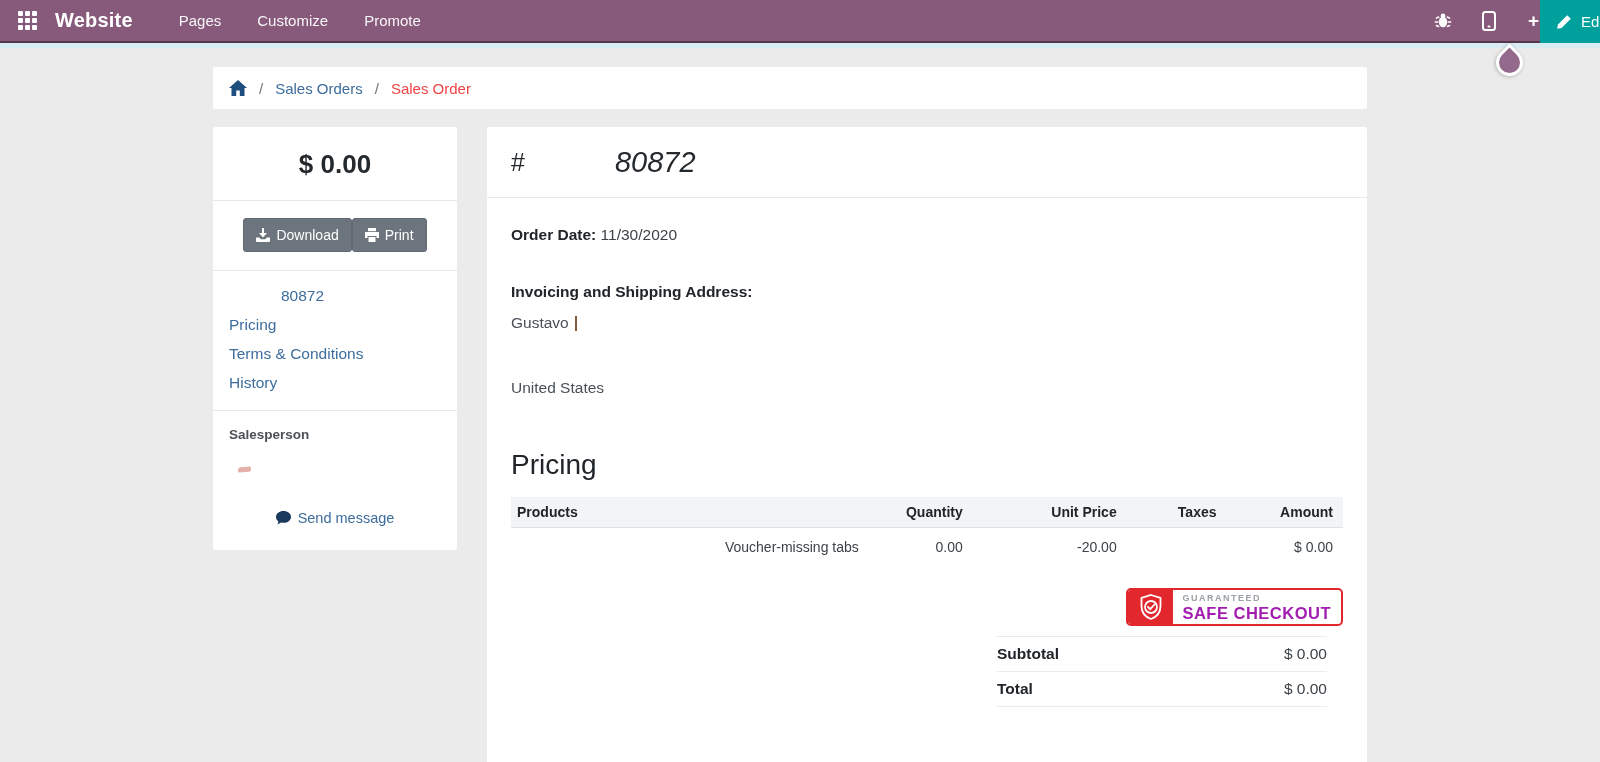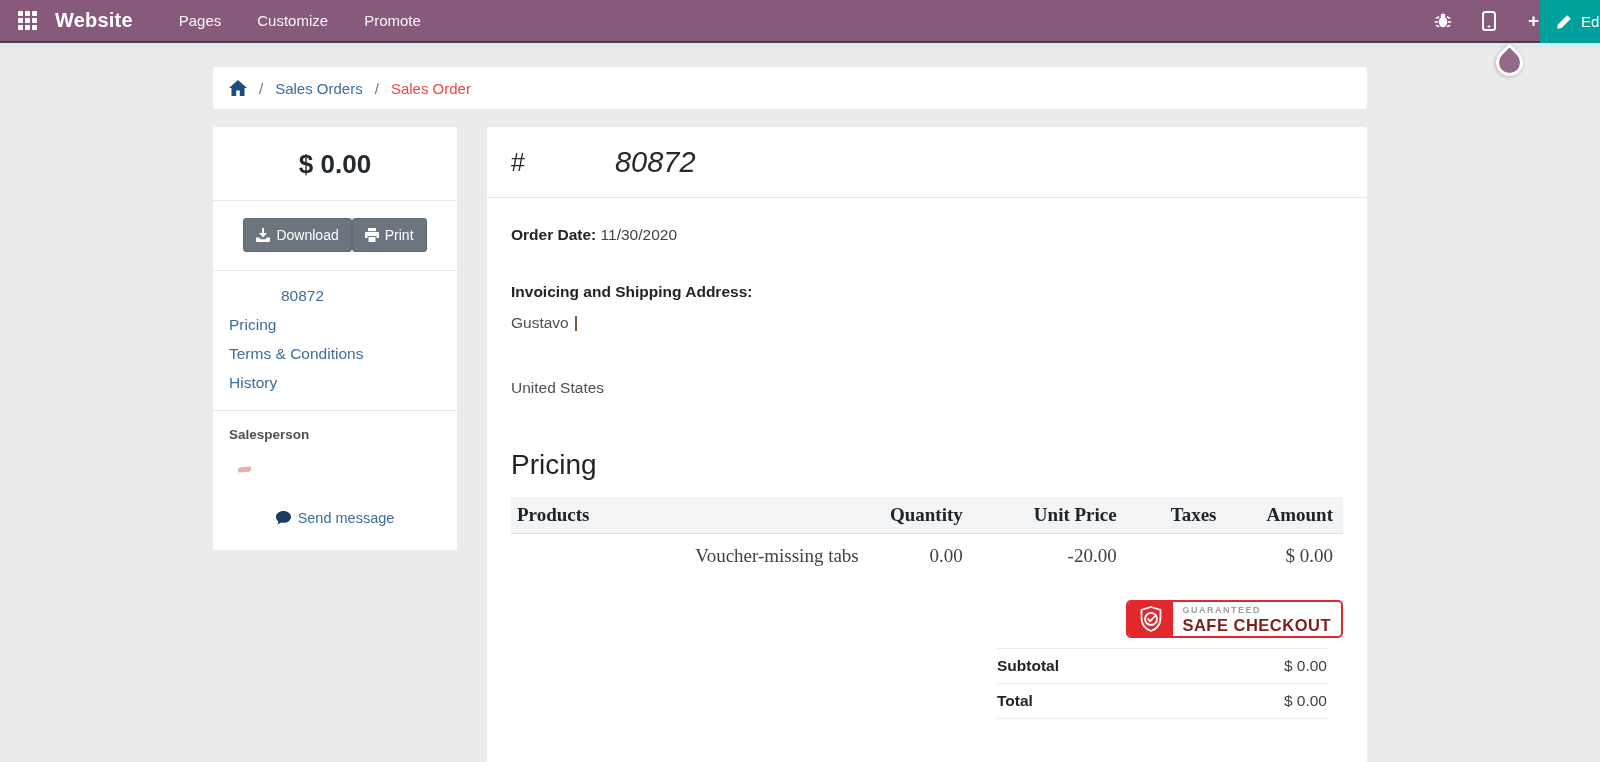--- a/index.html
+++ b/index.html
@@ -112,40 +112,40 @@
   .order-number { font-size:29px; font-style:italic; color:#24292d; margin-left:90px; }
   .order-body { padding:20px 24px 0; font-size:15.5px; color:#3c4247; }
   .order-date-line { margin-top:8px; }
   .bold-label { font-weight:bold; color:#212529; }
   .address-label { margin-top:39px; font-weight:bold; color:#212529; }
   .customer-line { margin-top:13px; color:#495057; display:flex; align-items:center; }
   .name-bar { display:inline-block; width:2px; height:15px; background:#7b5c42; margin-left:6px; }
   .country-line { margin-top:47px; color:#495057; }
 
   .pricing-title { margin-top:52px; font-size:28px; font-weight:300; color:#212529; }
-  .pricing-table { width:100%; border-collapse:collapse; margin-top:16px; font-size:19px;font-family:Liberation Serif, serif; }
+  .pricing-table { width:100%; border-collapse:collapse; margin-top:16px; font-size:14px; }
   .pricing-table th {
     background:#f2f4f5; font-weight:bold; color:#212529; text-align:right;
     padding:7px 10px; border-bottom:1px solid #dde1e4;
   }
   .pricing-table th:first-child { text-align:left; padding-left:6px; }
   .pricing-table td { padding:11px 10px; text-align:right; color:#3c4247; }
   .pricing-table td:first-child { text-align:right; padding-left:6px; }
 
   .badge-row { display:flex; justify-content:flex-end; margin-top:22px; }
   .safe-badge {
     display:flex; align-items:stretch; border:2px solid var(--badge-red,#e2282d);
     border-radius:5px; overflow:hidden; height:38px; background:#fff;
   }
   .safe-badge .shield-box {
     background:var(--badge-red,#e2282d); width:45px; display:flex; align-items:center; justify-content:center;
   }
   .safe-badge .badge-text { padding:3px 10px 2px 9px; display:flex; flex-direction:column; justify-content:space-between; }
   .badge-line1 { font-size:9px; letter-spacing:1.5px; color:#9aa0a5; font-weight:bold; }
-  .badge-line2 { font-size:16.5px; font-weight:bold; color:#7f1d1d; letter-spacing:.5px; line-height:1.1; }
+  .badge-line2 { font-size:16.5px; font-weight:bold; color:#a21caf; letter-spacing:.5px; line-height:1.1; }
 
   .totals { margin:10px 16px 0 auto; width:330px; }
   .total-row {
     display:flex; justify-content:space-between; align-items:center;
     padding:8px 0; border-bottom:1px solid #e9ecef; font-size:15.5px;
   }
   .total-row:first-child { border-top:1px solid #e9ecef; }
   .total-row .t-label { font-weight:bold; color:#212529; }
   .total-row .t-value { color:#3c4247; }
 </style>

